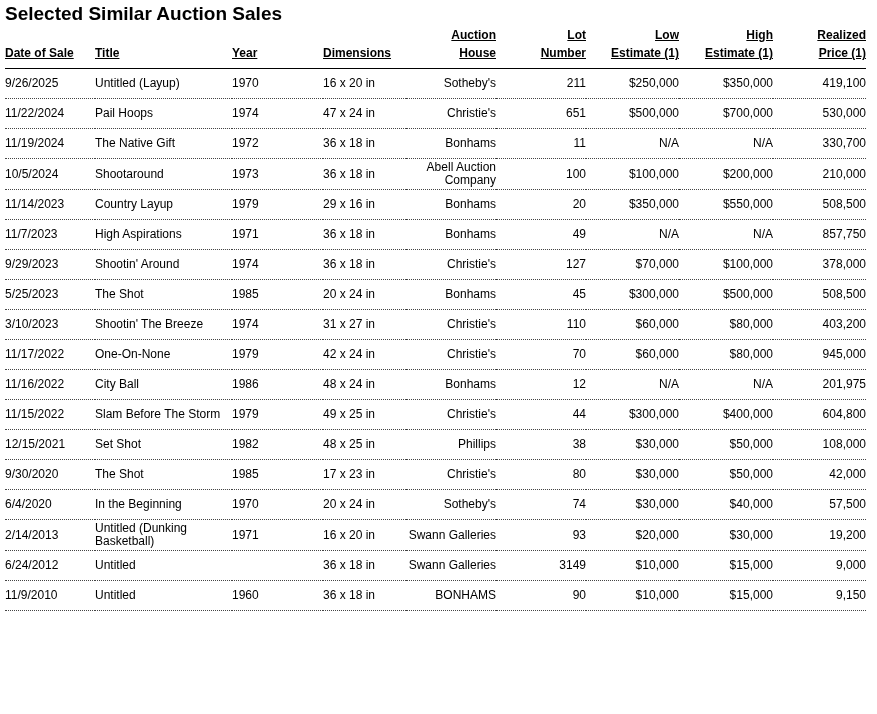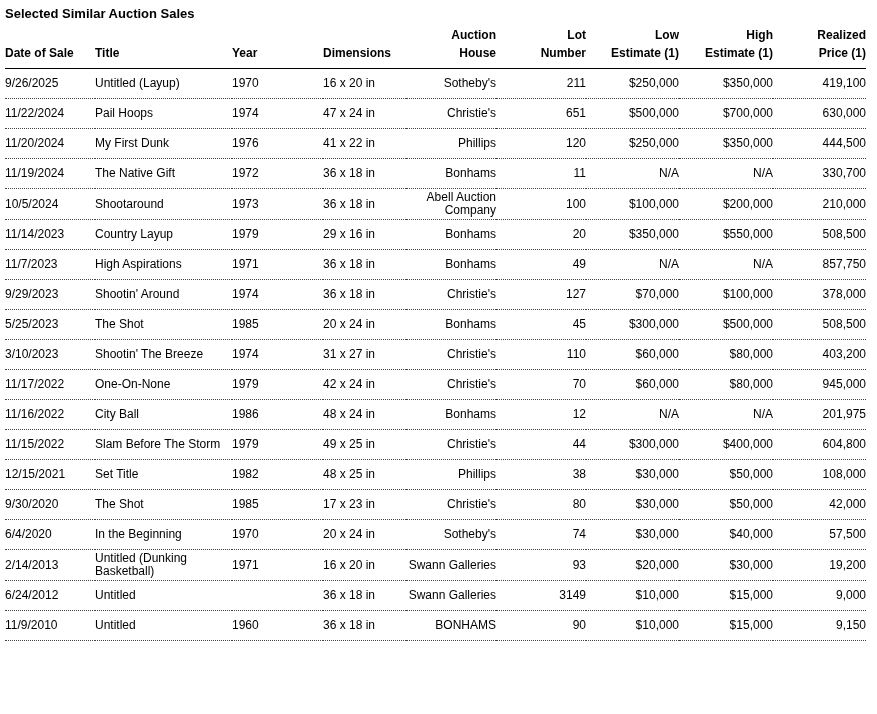--- a/index.html
+++ b/index.html
@@ -9,37 +9,38 @@
     color: #000000;
     font-family: "Liberation Sans", sans-serif;
   }
   .page {
     width: 877px;
     height: 714px;
     padding: 6px 11px 0 5px;
     overflow: hidden;
   }
   .report-title {
-    font-size: 13px;
+    font-size: 19px;
     font-weight: bold;
     line-height: 15px;
     margin-bottom: 3px;
   }
   table.sales {
     width: 861px;
     border-collapse: collapse;
     table-layout: fixed;
     font-size: 12px;
   }
   table.sales thead th {
     font-weight: bold;
     vertical-align: bottom;
     line-height: 18px;
     padding: 2px 0 6px 0;
     border-bottom: 1.5px solid #000000;
+    text-decoration: underline;
   }
   table.sales tbody td {
     height: 30px;
     vertical-align: middle;
     line-height: 13px;
     padding: 2px 0;
     border-bottom: 1px dotted #444444;
     overflow: hidden;
   }
   .al-left  { text-align: left; }
@@ -113,32 +114,21 @@
         </tr>
         <tr>
           <td class="al-left">11/22/2024</td>
           <td class="al-left">Pail Hoops</td>
           <td class="al-left">1974</td>
           <td class="al-left">47 x 24 in</td>
           <td class="al-right">Christie's</td>
           <td class="al-right">651</td>
           <td class="al-right">$500,000</td>
           <td class="al-right">$700,000</td>
-          <td class="al-right">630,000</td>
-        </tr>
-        <tr>
-          <td class="al-left">11/20/2024</td>
-          <td class="al-left">My First Dunk</td>
-          <td class="al-left">1976</td>
-          <td class="al-left">41 x 22 in</td>
-          <td class="al-right">Phillips</td>
-          <td class="al-right">120</td>
-          <td class="al-right">$250,000</td>
-          <td class="al-right">$350,000</td>
-          <td class="al-right">444,500</td>
+          <td class="al-right">530,000</td>
         </tr>
         <tr>
           <td class="al-left">11/19/2024</td>
           <td class="al-left">The Native Gift</td>
           <td class="al-left">1972</td>
           <td class="al-left">36 x 18 in</td>
           <td class="al-right">Bonhams</td>
           <td class="al-right">11</td>
           <td class="al-right">N/A</td>
           <td class="al-right">N/A</td>
@@ -238,21 +228,21 @@
           <td class="al-left">1979</td>
           <td class="al-left">49 x 25 in</td>
           <td class="al-right">Christie's</td>
           <td class="al-right">44</td>
           <td class="al-right">$300,000</td>
           <td class="al-right">$400,000</td>
           <td class="al-right">604,800</td>
         </tr>
         <tr>
           <td class="al-left">12/15/2021</td>
-          <td class="al-left">Set Title</td>
+          <td class="al-left">Set Shot</td>
           <td class="al-left">1982</td>
           <td class="al-left">48 x 25 in</td>
           <td class="al-right">Phillips</td>
           <td class="al-right">38</td>
           <td class="al-right">$30,000</td>
           <td class="al-right">$50,000</td>
           <td class="al-right">108,000</td>
         </tr>
         <tr>
           <td class="al-left">9/30/2020</td>

